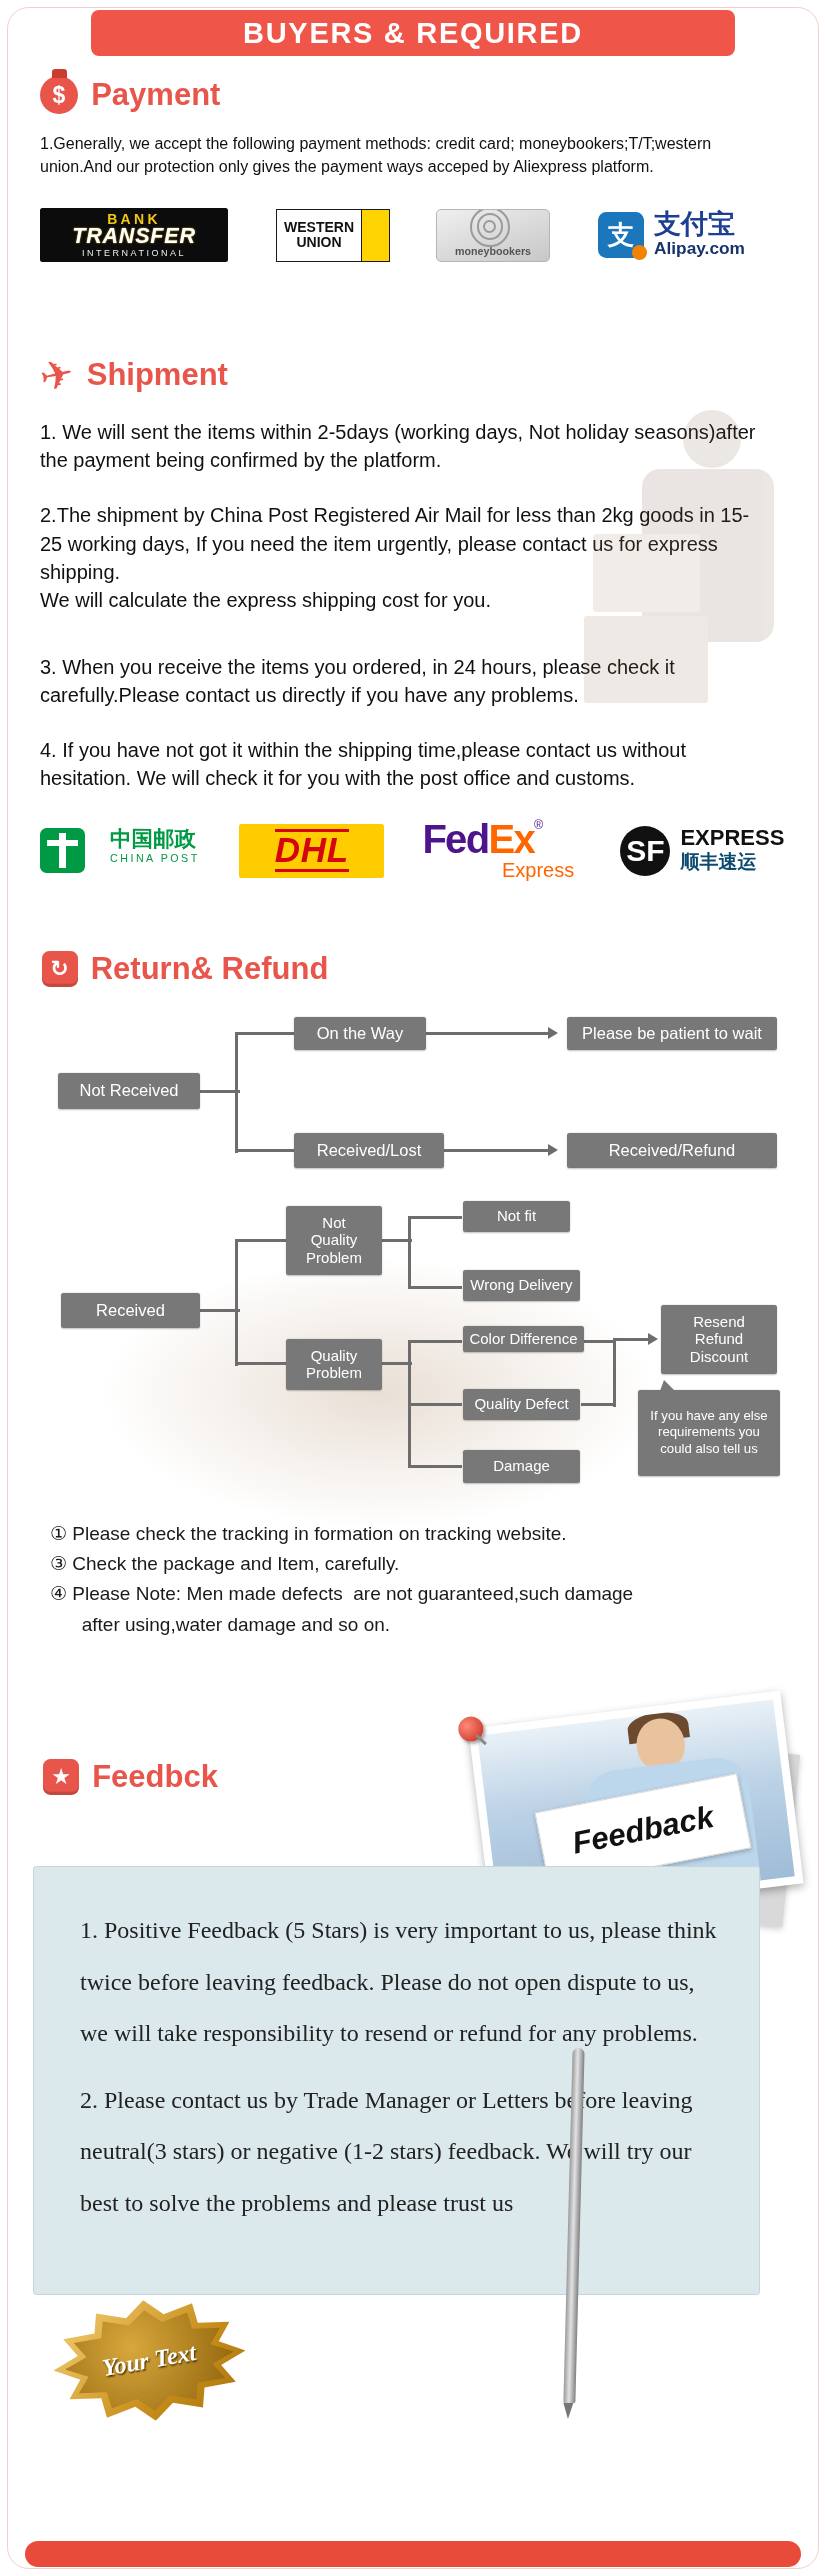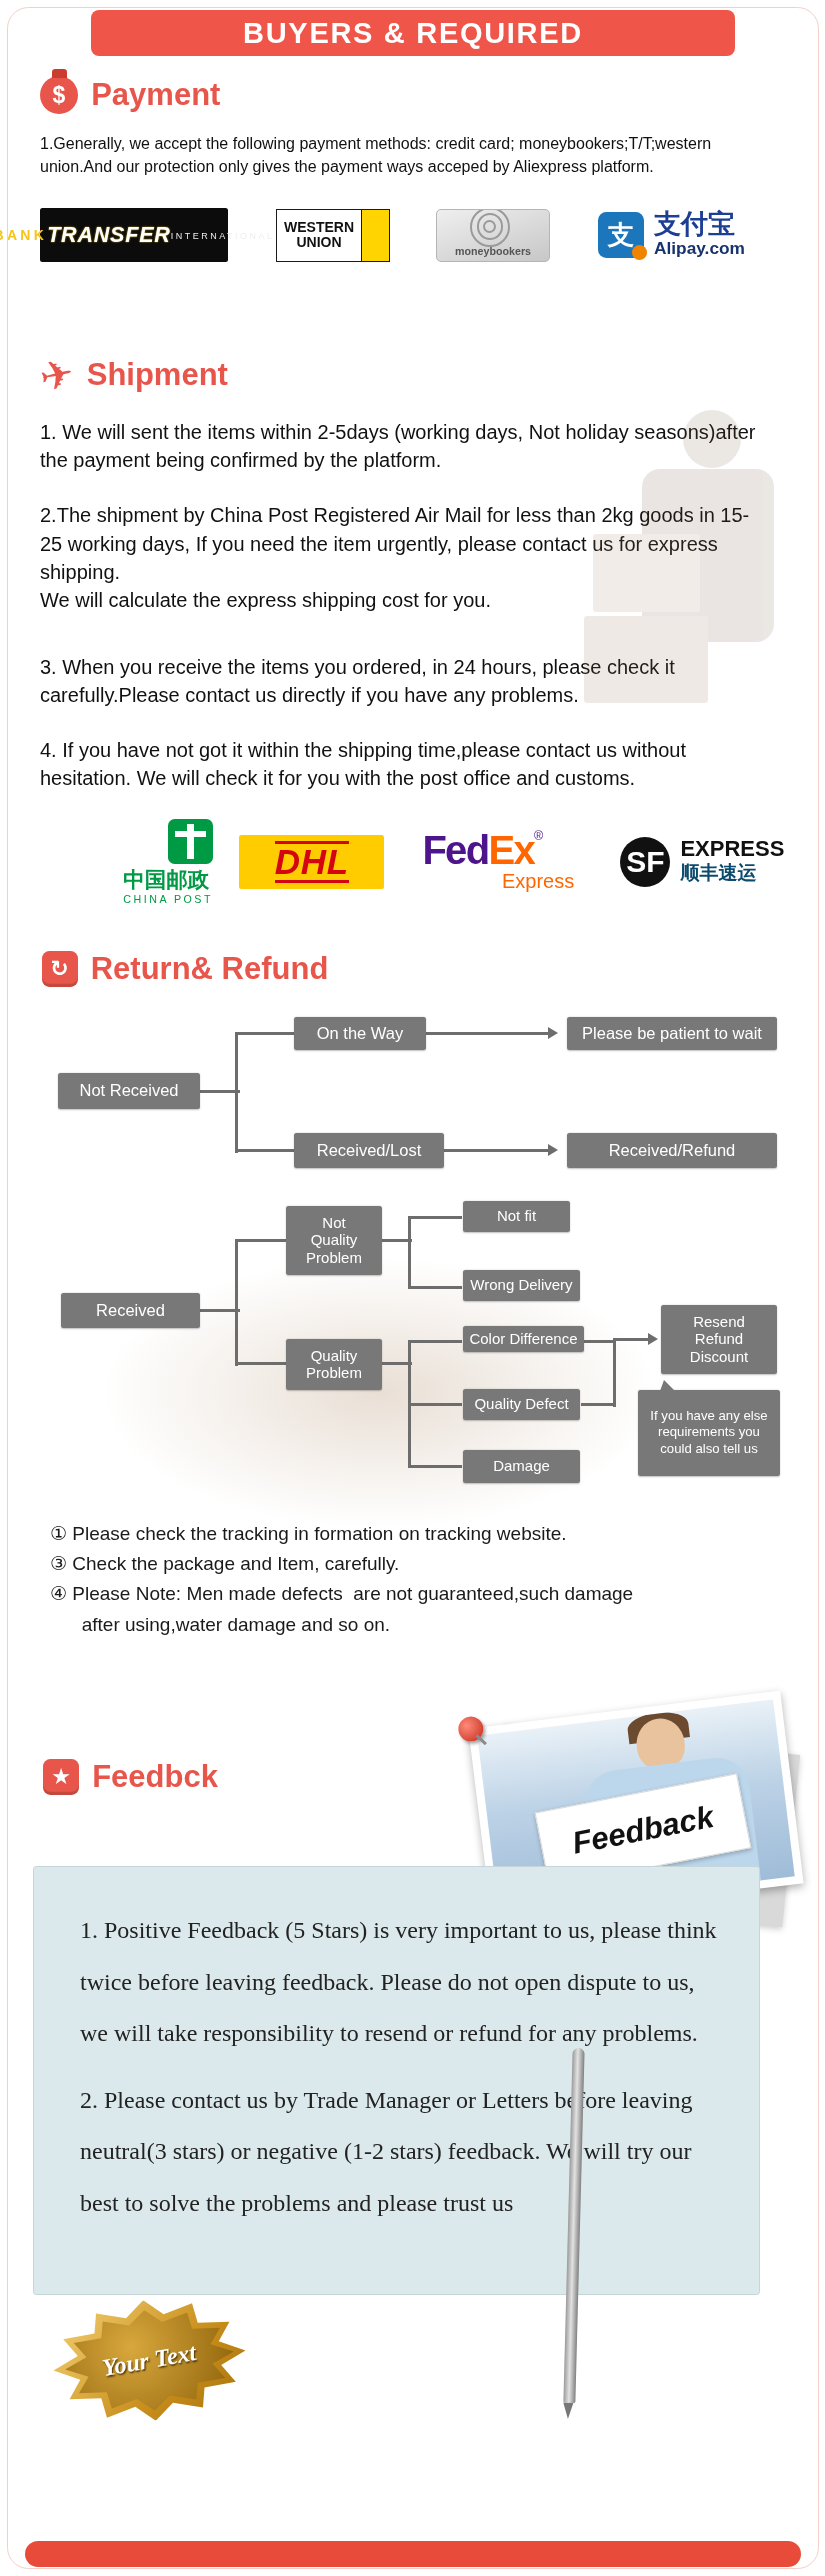--- a/index.html
+++ b/index.html
@@ -24,21 +24,21 @@
               box-shadow:inset 0 -3.3px 0 rgba(0,0,0,.15); }
 
   .body-text { font-size:16px; line-height:1.45; color:#111; }
   .pre { white-space:pre-line; }
 
   
   .payment { position:absolute; top:76px; left:40px; width:751px; }
   .payment .body-text { margin-top:18px; width:727px; }
   .logo-row { display:flex; align-items:center; margin-top:30px; }
 
-  .logo-bank { width:188px; height:54px; background:#0c0c0c; color:#fff; display:flex; 
+  .logo-bank { width:188px; height:54px; background:#0c0c0c; color:#fff; display:flex; flex-direction:column;
                align-items:center; justify-content:center; line-height:1; border-radius:2.5px; }
   .bank-l1 { color:#f5c518; font-weight:bold; font-size:14px; letter-spacing:3.3px; }
   .bank-l2 { color:#fff; font-weight:bold; font-style:italic; font-size:21.5px; letter-spacing:0.8px; text-shadow:0 0 1.7px #f5c518; }
   .bank-l3 { color:#eee; font-size:9px; letter-spacing:2.5px; margin-top:1.7px; }
 
   .logo-wu { width:114px; height:53px; border:1.7px solid #1a1a1a; background:#fff; display:flex; margin-left:48px; }
   .wu-text { flex:1; display:flex; flex-direction:column; align-items:center; justify-content:center; font-weight:bold; font-size:14px; line-height:1.1; color:#111; }
   .wu-yellow { width:28px; background:#ffd400; border-left:1.7px solid #1a1a1a; }
 
   .logo-mb { width:114px; height:53px; margin-left:46px; border-radius:5px; position:relative;
@@ -62,21 +62,21 @@
   .ship-item { font-size:20px; line-height:1.42; color:#111; margin-bottom:26.4px; }
   .ship-item:nth-child(2) { margin-bottom:38px; }
 
   .courier { position:absolute; right:-8.3px; top:58px; width:223px; height:363px; opacity:.14; pointer-events:none; }
   .courier .head { position:absolute; right:58px; top:0; width:58px; height:58px; background:#7a5a3e; border-radius:50%; }
   .courier .torso { position:absolute; right:25px; top:59px; width:132px; height:173px; background:#6e523a; border-radius:18px; }
   .courier .box1 { position:absolute; right:99px; top:124px; width:107px; height:78px; background:#a3825c; border-radius:3.3px; }
   .courier .box2 { position:absolute; right:91px; top:206px; width:124px; height:87px; background:#8d6c47; border-radius:3.3px; }
 
   .ship-logos { display:flex; align-items:center; margin-top:11.6px; }
-  .logo-cp { display:flex; align-items:flex-end; gap:5px; width:173px;flex-direction:column; }
+  .logo-cp { display:flex; align-items:flex-start; gap:25px; width:173px; }
   .cp-emblem { width:45px; height:45px; background:#009944; border-radius:6.6px; position:relative; }
   .cp-emblem::before { content:""; position:absolute; left:6.6px; top:11.6px; width:31px; height:6.6px; background:#fff; }
   .cp-emblem::after { content:""; position:absolute; left:19px; top:5px; width:6.6px; height:35px; background:#fff; }
   .cp-cn { color:#009944; font-size:21.5px; font-weight:bold; line-height:1.1; }
   .cp-en { color:#009944; font-size:10.7px; letter-spacing:2.5px; font-weight:normal; }
 
   .logo-dhl { width:145px; height:54px; background:#ffcc00; margin-left:26.4px; display:flex; align-items:center; justify-content:center; border-radius:2.5px; }
   .dhl-word { color:#d40511; font-size:35px; font-weight:900; font-style:italic; letter-spacing:0.8px; border-top:3.3px solid #d40511; border-bottom:3.3px solid #d40511; line-height:1.05; }
 
   .logo-fedex { margin-left:38px; width:165px; position:relative; }

